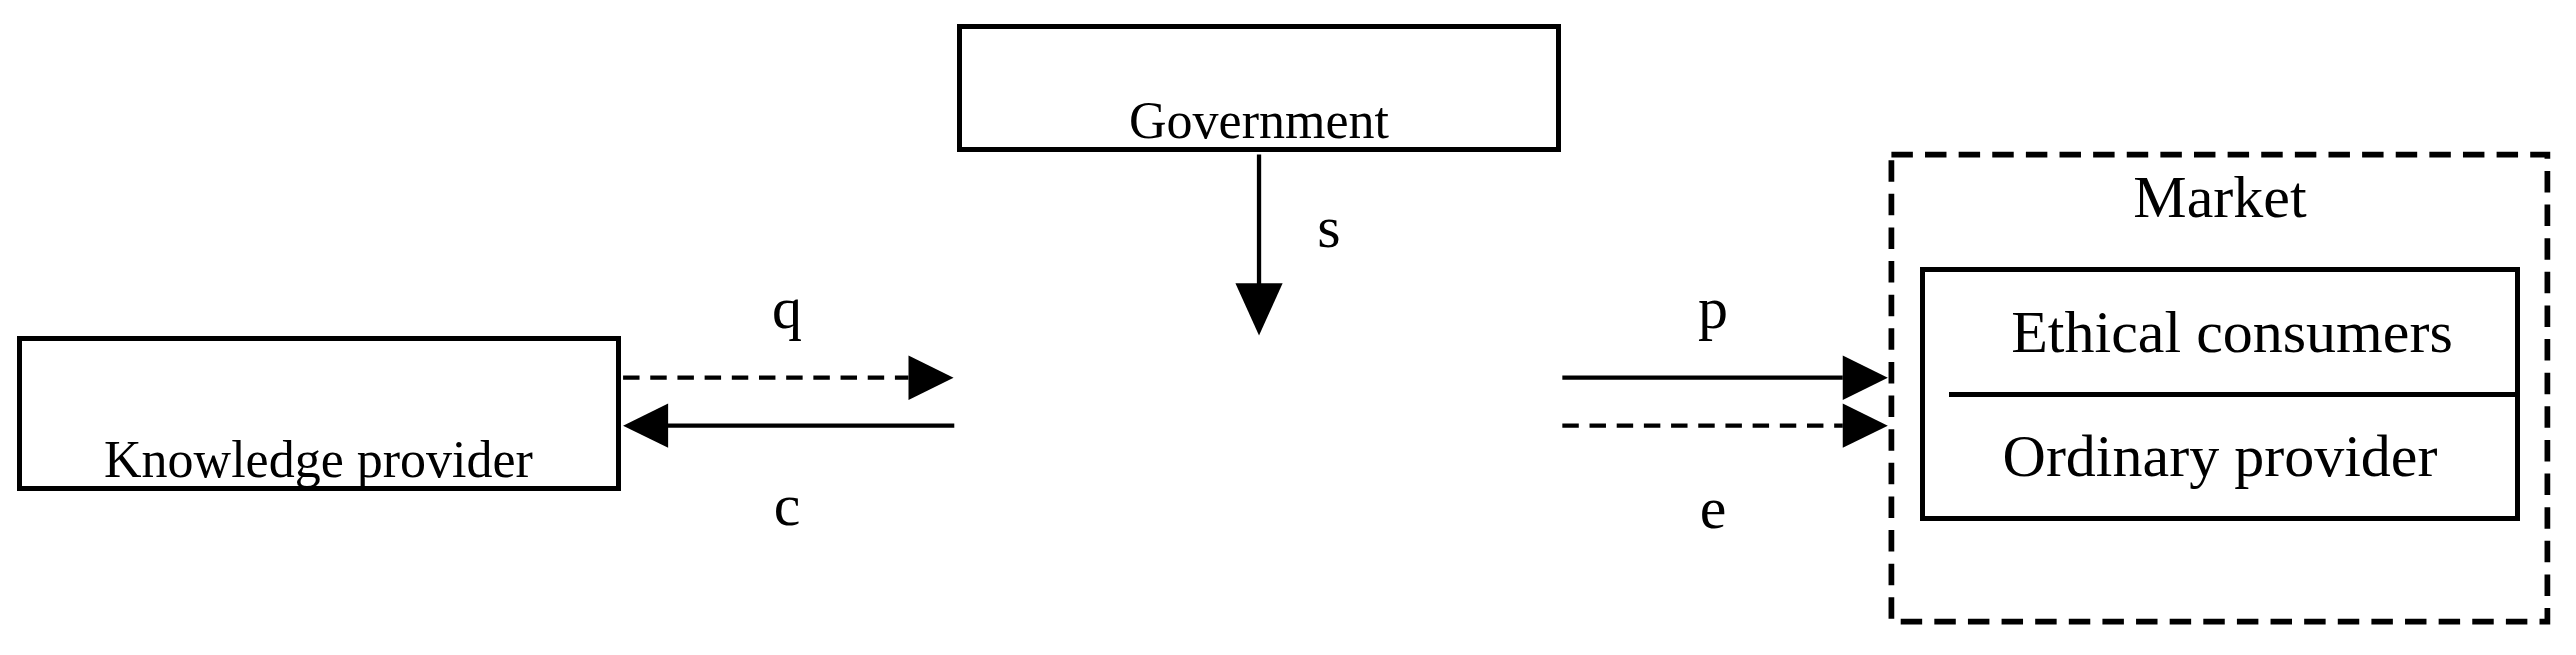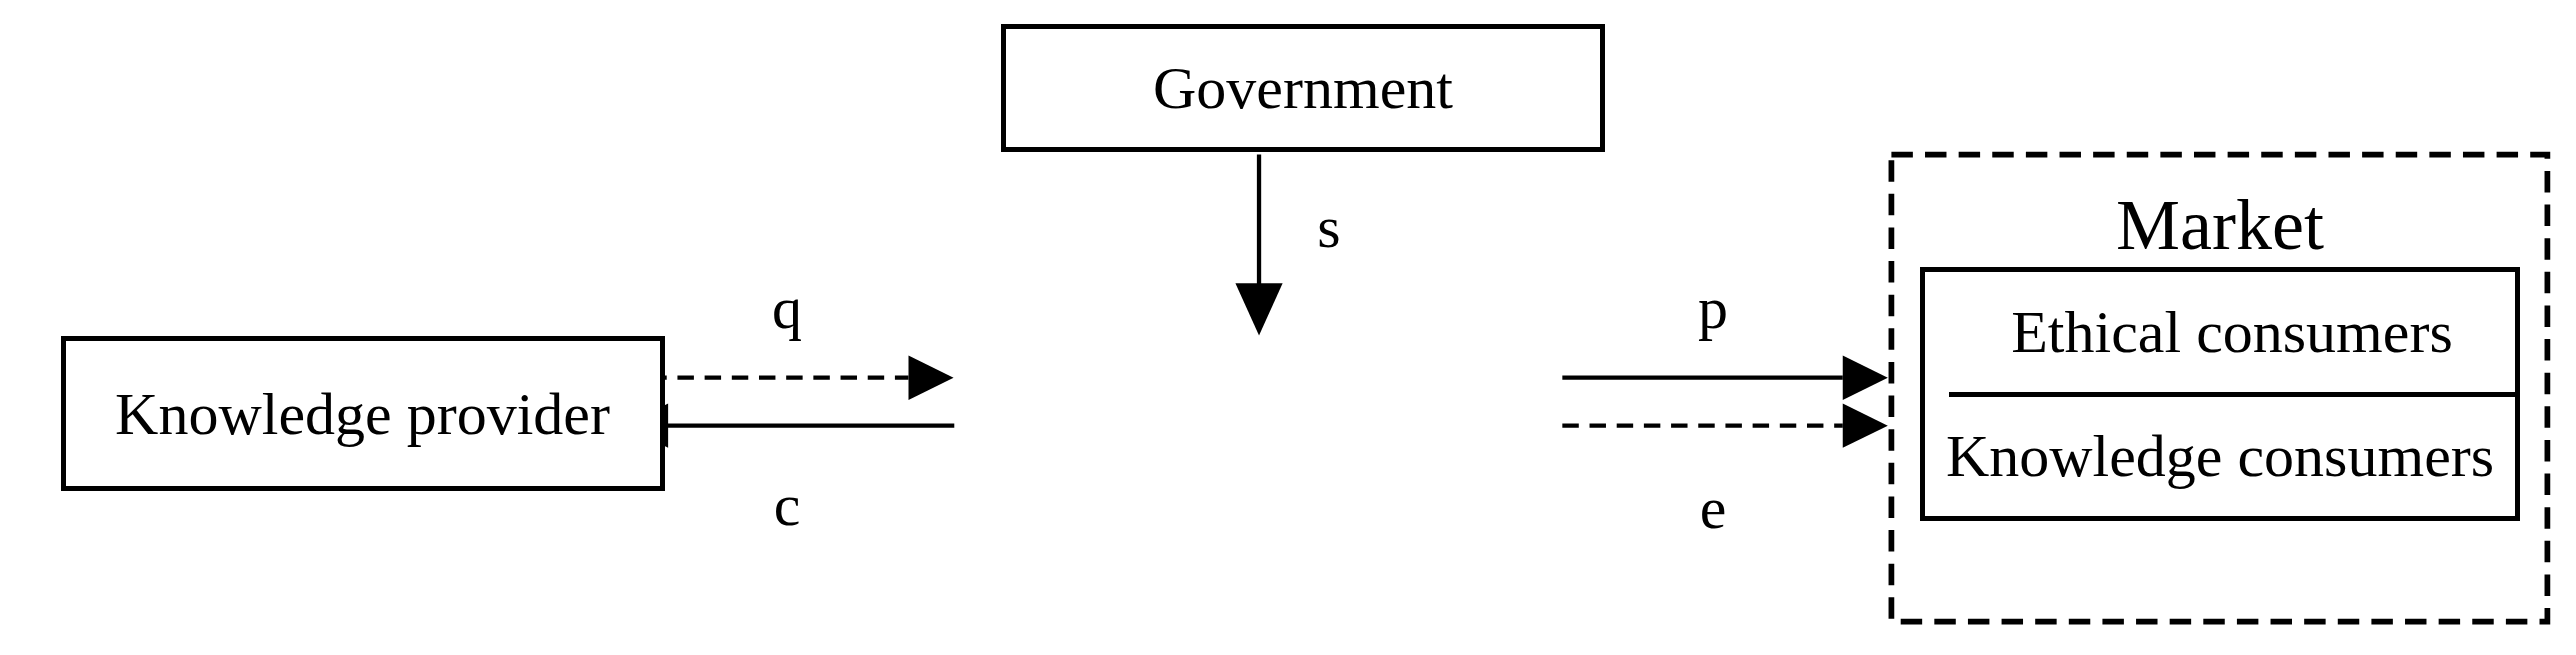--- a/index.html
+++ b/index.html
@@ -22,36 +22,35 @@
     top: 0;
     width: 2576px;
     height: 656px;
   }
   .node-box {
     position: absolute;
     box-sizing: border-box;
     border: 5.7px solid #000000;
     background: #ffffff;
     display: flex;
-    align-items: center;
+    align-items: flex-end;
     justify-content: center;
-    font-size: 60px;
+    font-size: 52px;
     line-height: 1;
     white-space: nowrap;
-    margin-left: 44px;
   }
   .gov-box    { left: 957px; top: 23.6px;  width: 604px; height: 128px; }
   .kp-box     { left: 16.5px;   top: 336px; width: 604px; height: 155px; }
   .plat-box   { left: 957px; top: 337px; width: 602px; height: 127px; }
 
   .market-title {
     position: absolute;
-    left: 1889px; top: 168px; width: 662px; height: 114px;
+    left: 1889px; top: 140px; width: 662px; height: 114px;
     display: flex; align-items: center; justify-content: center;
-    font-size: 72px; line-height: 1; white-space: nowrap; text-align: center;
+    font-size: 60px; line-height: 1; white-space: nowrap; text-align: center;
   }
   .consumer-table {
     position: absolute;
     left: 1920px; top: 267px; width: 600px; height: 254px;
     box-sizing: border-box;
     border: 5.7px solid #000000;
     background: #ffffff;
   }
   .consumer-cell {
     box-sizing: border-box;
@@ -110,21 +109,21 @@
 
   <div class="market-title">
     <span>Market</span>
   </div>
 
   <div class="consumer-table">
     <div class="consumer-cell cell-top">
       <span>Ethical consumers</span>
     </div>
     <div class="consumer-cell cell-bottom">
-      <span>Knowledge consumers</span>
+      <span>Ordinary provider</span>
     </div>
   </div>
 
   <div class="edge-label lbl-s">s</div>
   <div class="edge-label lbl-q">q</div>
   <div class="edge-label lbl-c">c</div>
   <div class="edge-label lbl-p">p</div>
   <div class="edge-label lbl-e">e</div>
 
 </div>

